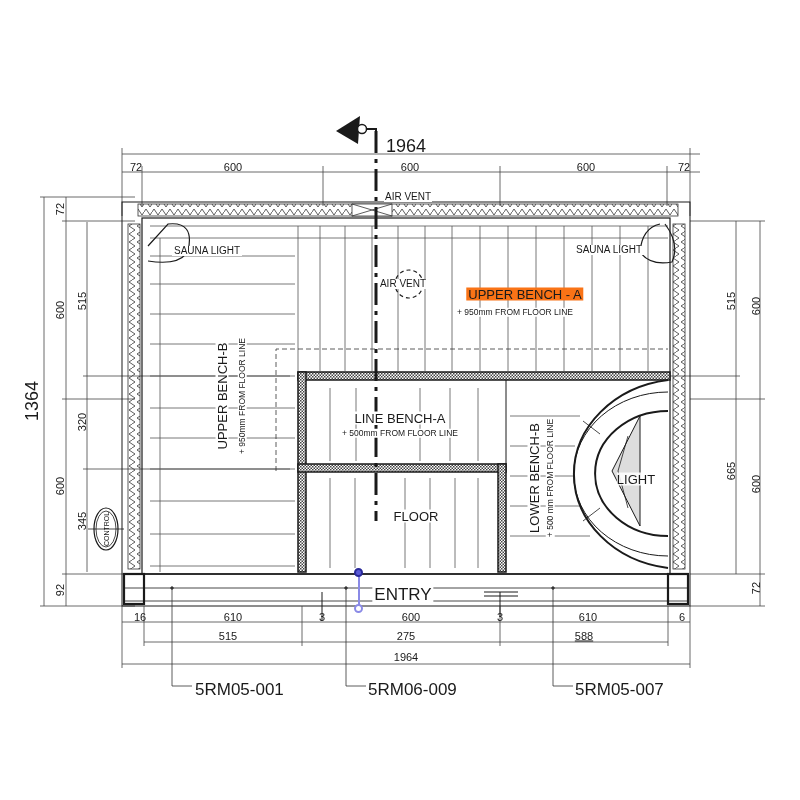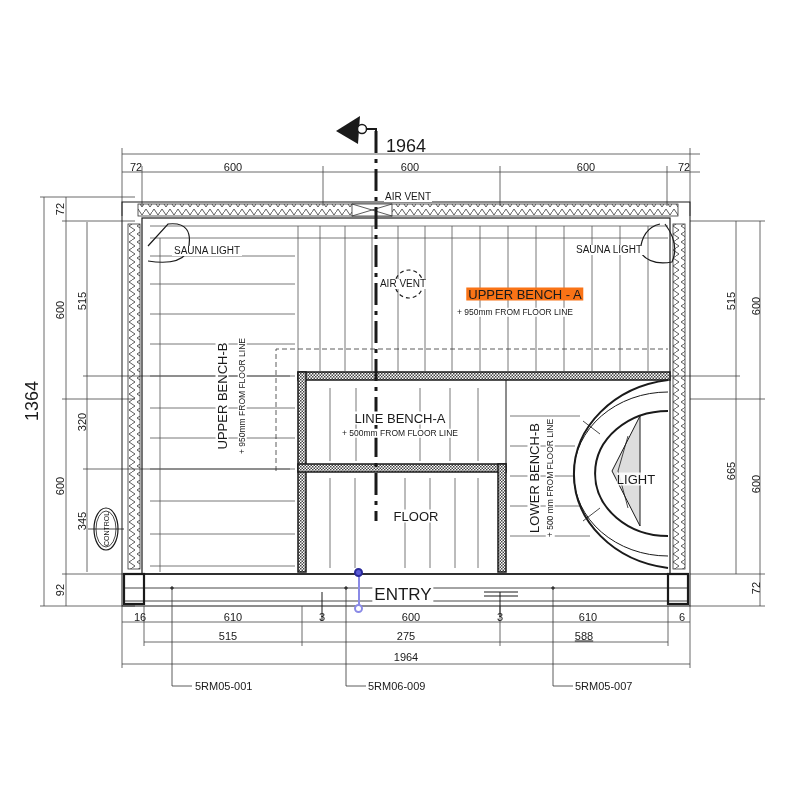--- a/index.html
+++ b/index.html
@@ -4,21 +4,21 @@
   <style>
     html, body { margin: 0; padding: 0; background: #ffffff; }
     body { width: 800px; height: 800px; position: relative; overflow: hidden; font-family: "Liberation Sans", sans-serif; }
     #drawing { position: absolute; left: 0; top: 16px; width: 800px; height: 800px; }
     .lbl { position: absolute; color: #1a1a1a; white-space: nowrap; line-height: 1; font-family: "Liberation Sans", sans-serif; }
     .dim { font-size: 11px; }
     .big { font-size: 18px; }
     .title { font-size: 13px; }
     .sub { font-size: 8.5px; }
     .note { font-size: 10px; }
-    .ref { font-size: 11px; }
+    .ref { font-size: 17px; }
     .rot { transform: rotate(-90deg); transform-origin: center center; }
     .centered { transform: translate(-50%, -50%); }
     .centered.rot { transform: translate(-50%, -50%) rotate(-90deg); }
     .handle { position: absolute; width: 9px; height: 9px; border-radius: 50%; box-sizing: border-box; }
     .handle.solid { background: #5a5ad6; border: 2px solid #2a2a9a; }
     .handle.hollow { background: #ffffff; border: 2px solid #8a8ae6; }
   </style>
 </head>
 <body>
 

